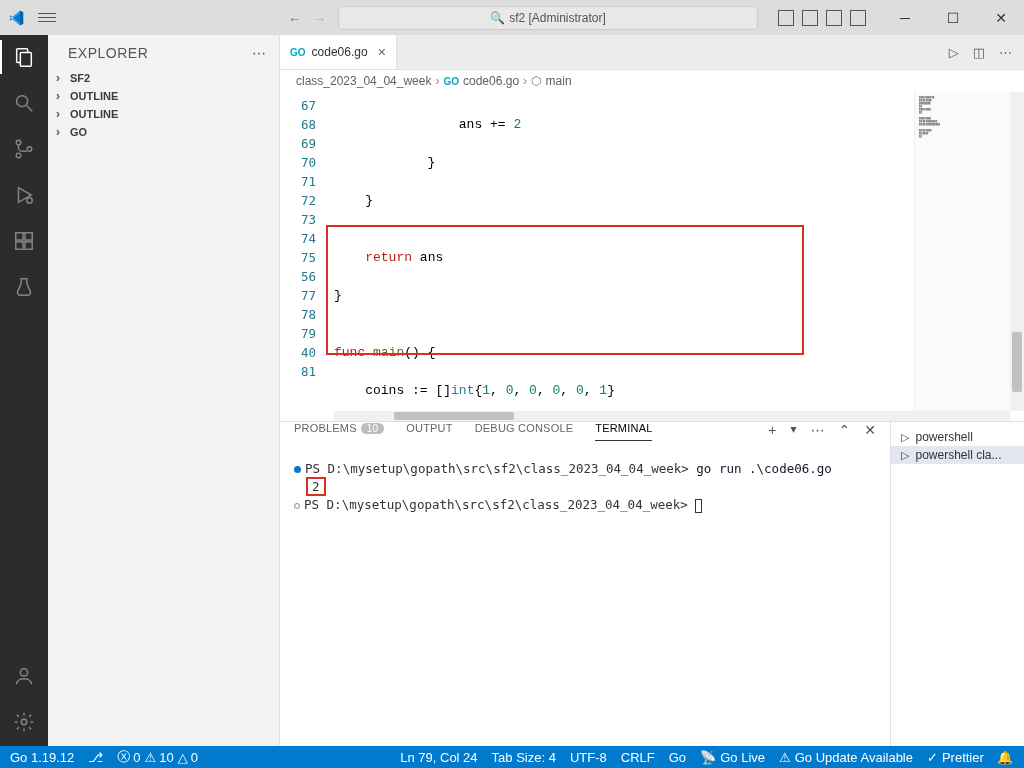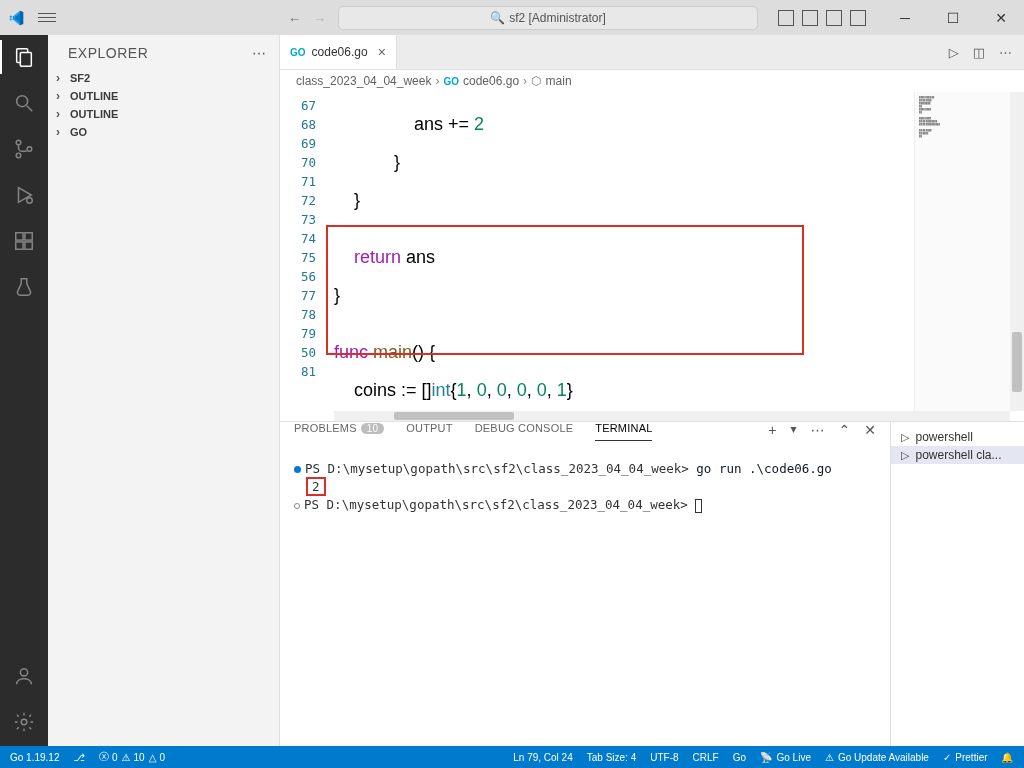--- a/index.html
+++ b/index.html
@@ -48,22 +48,22 @@
 .tab-actions { margin-left: auto; display: flex; align-items: center; gap: 14px; padding-right: 12px; color: #555; }
 
 
 .breadcrumbs { height: 22px; display: flex; align-items: center; padding: 0 16px; font-size: 12px; color: #616161; background: #fff; gap: 4px; }
 .breadcrumbs .sep { color: #888; }
 .breadcrumbs .cube { color: #7c7c7c; }
 
 
 .editor-area { flex: 1; position: relative; display: flex; background: #fff; overflow: hidden; }
 .gutter { width: 54px; text-align: right; padding-right: 18px; color: #237893; font-size: 12.5px; line-height: 19px; padding-top: 4px; font-family: Consolas, monospace; }
-.code { flex: 1; font-family: Liberation Sans, sans-serif; font-size: 18px; line-height: 19px; padding-top: 4px; color: #000; white-space: pre; position: relative; }
-.code .kw { color: #a21caf; }
+.code { flex: 1; font-family: Liberation Mono, monospace; font-size: 13px; line-height: 19px; padding-top: 4px; color: #000; white-space: pre; position: relative; }
+.code .kw { color: #b91c1c; }
 .code .fn { color: #795e26; }
 .code .num { color: #098658; }
 .code .type { color: #267f99; }
 .highlight-box-main { position: absolute; border: 2px solid #d93025; left: -8px; top: 133px; width: 478px; height: 130px; pointer-events: none; }
 .minimap { width: 96px; background: #fafafa; border-left: 1px solid #eee; position: relative; }
 .minimap-content { position: absolute; top: 4px; left: 4px; right: 4px; font-size: 2px; line-height: 3px; color: #888; white-space: pre; overflow: hidden; }
 .scrollbar-v { width: 14px; background: #f0f0f0; position: relative; }
 .scrollbar-thumb { position: absolute; left: 2px; right: 2px; top: 240px; height: 60px; background: #c1c1c1; border-radius: 2px; }
 .scrollbar-h { height: 10px; background: #f0f0f0; position: relative; margin: 0 14px 0 54px; }
 .scrollbar-h-thumb { position: absolute; top: 1px; bottom: 1px; left: 60px; width: 120px; background: #c1c1c1; border-radius: 2px; }
@@ -82,21 +82,21 @@
 .terminal .dot.hollow { border: 1px solid #888; width: 6px; height: 6px; background: transparent; }
 .terminal .cmd { color: #0f172a; }
 .terminal .out-box { border: 2px solid #d93025; display: inline-block; padding: 0 4px; line-height: 15px; }
 .terminal .cursor { display: inline-block; width: 7px; height: 14px; border: 1px solid #333; vertical-align: middle; }
 .panel-side { width: 134px; border-left: 1px solid #e0e0e0; background: #fff; font-size: 12px; padding: 6px 0; }
 .panel-side-item { display: flex; align-items: center; padding: 2px 10px; gap: 6px; color: #333; white-space: nowrap; overflow: hidden; }
 .panel-side-item.sel { background: #e4e6f1; }
 .ps-ico { color: #333; font-size: 11px; }
 
 
-.statusbar { height: 22px; background: #007acc; color: #fff; display: flex; align-items: center; font-size: 10px; padding: 0 10px; gap: 14px; }
+.statusbar { height: 22px; background: #007acc; color: #fff; display: flex; align-items: center; font-size: 13px; padding: 0 10px; gap: 14px; }
 .statusbar .right { margin-left: auto; display: flex; gap: 14px; align-items: center; }
 .statusbar .sitem { display: flex; align-items: center; gap: 4px; }
 .warn { display: inline-flex; align-items: center; gap: 3px; }
 
 svg { display: block; }
 </style>
 </head>
 <body>
 
 <div class="titlebar">
@@ -245,21 +245,21 @@
         <div>70</div>
           <div>71</div>
           <div>72</div>
         <div>73</div>
           <div>74</div>
           <div>75</div>
         <div>56</div>
           <div>77</div>
           <div>78</div>
         <div>79</div>
-          <div>50</div>
+          <div>40</div>
           <div>81</div>
       </div>
       <div class="code">
 <div><span>                ans </span><span>+=</span><span class="num"> 2</span></div>
 <div>            }</div>
 <div>    }</div>
 <div></div>
 <div><span>    </span><span class="kw">return</span><span> ans</span></div>
 <div>}</div>
 <div></div>

